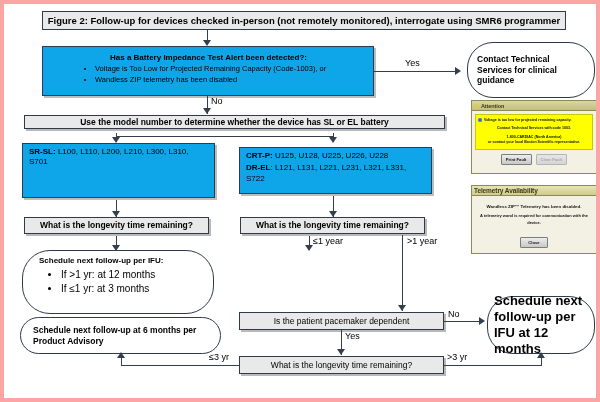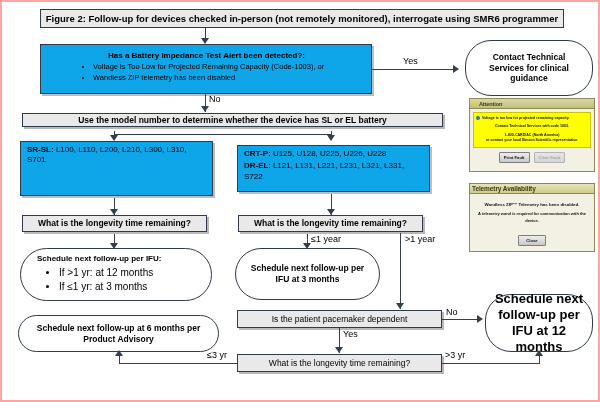--- a/index.html
+++ b/index.html
@@ -4,21 +4,21 @@
 <style>
   html,body{margin:0;padding:0;background:#ffffff;}
   body{
     font-family:"Liberation Sans", sans-serif;
     -webkit-font-smoothing:antialiased;
   }
   #page{
     position:relative;
     width:600px;height:402px;
     background:#ffffff;
-    border:2px solid #fca5a5;
+    border:4px solid #fca5a5;
     box-sizing:border-box;
     overflow:hidden;
   }
   
   .node{
     position:absolute;
     box-sizing:border-box;
     background:#e9e9e9;
     border:1px solid #2f3b4a;
     display:flex;
@@ -33,21 +33,21 @@
   .node.shadow{box-shadow:2px 2px 0 #b9b9b9;}
   .term{
     position:absolute;
     box-sizing:border-box;
     background:#ffffff;
     border:1px solid #2f3b4a;
     border-radius:26px;
     display:flex;
     align-items:center;
     justify-content:center;
-    text-align:center;
+    text-align:left;
     color:#000;
     font-weight:bold;
     line-height:1.25;
   }
   .mixbox{
     position:absolute;
     box-sizing:border-box;
     background:#0ea5e9;
     border:1px solid #2f3b4a;
     box-shadow:2px 2px 0 #bdbdbd;
@@ -215,31 +215,28 @@
   <div class="ar-d" style="left:108px;top:241px;"></div>
 
   <div class="ln lnv" style="left:305px;top:232px;height:14px;"></div>
   <div class="ar-d" style="left:301px;top:241px;"></div>
   <div class="elbl" style="left:309px;top:233px;">≤1 year</div>
 
   <div class="ln lnv" style="left:398px;top:231px;height:76px;"></div>
   <div class="ar-d" style="left:394px;top:301px;"></div>
   <div class="elbl" style="left:403px;top:233px;text-align:center;">&gt;1 year</div>
 
-  <div class="mixterm" style="left:18px;top:246px;width:192px;height:53px;font-size:8px;">
+  <div class="mixterm" style="left:18px;top:246px;width:192px;height:64px;font-size:8px;">
     <div class="b" style="padding-left:8px;">Schedule next follow-up per IFU:</div>
     <ul class="bul" style="font-size:10px;margin-left:14px;">
       <li>If &gt;1 yr: at 12 months</li>
       <li>If ≤1 yr: at 3 months</li>
     </ul>
   </div>
 
-  <div class="term" style="left:233px;top:246px;width:145px;height:52px;font-size:8.5px;padding:0 12px;">
-    <span>Schedule next follow-up per IFU at 3 months</span>
-  </div>
 
   <div class="node plain shadow" style="left:235px;top:308px;width:205px;height:18px;font-size:8.5px;">
     <span>Is the patient pacemaker dependent</span>
   </div>
 
   <div class="ln lnh" style="left:440px;top:317px;width:36px;"></div>
   <div class="ar-r" style="left:475px;top:313px;"></div>
   <div class="elbl" style="left:444px;top:306px;">No</div>
 
   <div class="ln lnv" style="left:337px;top:326px;height:25px;"></div>

